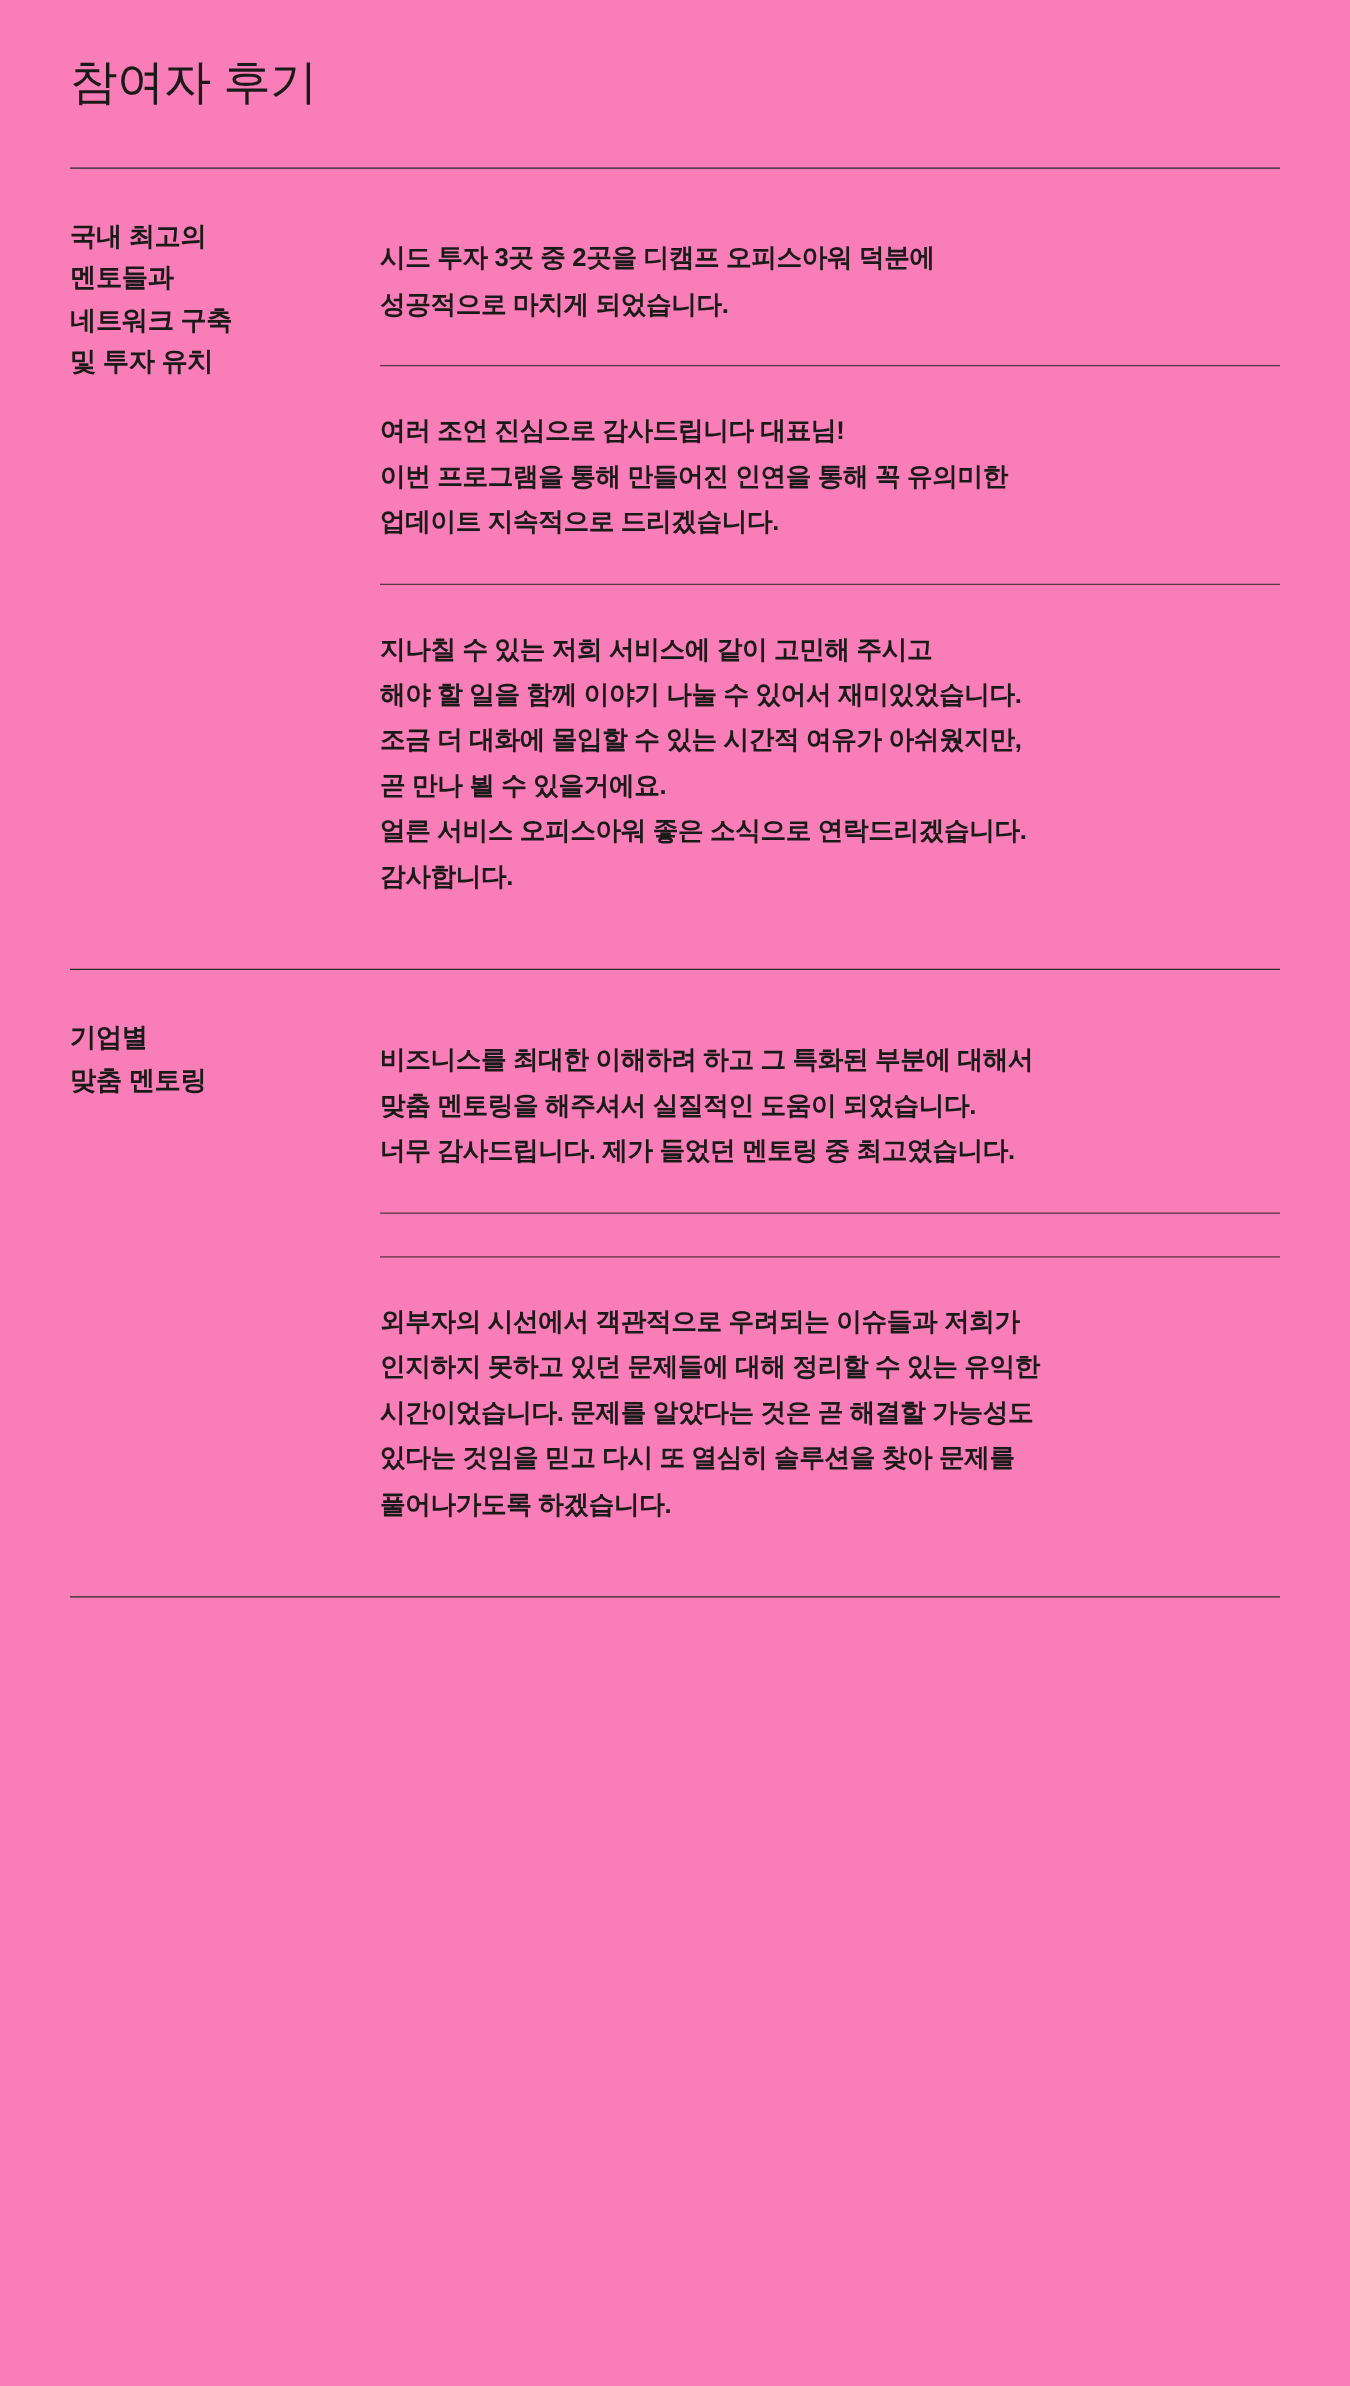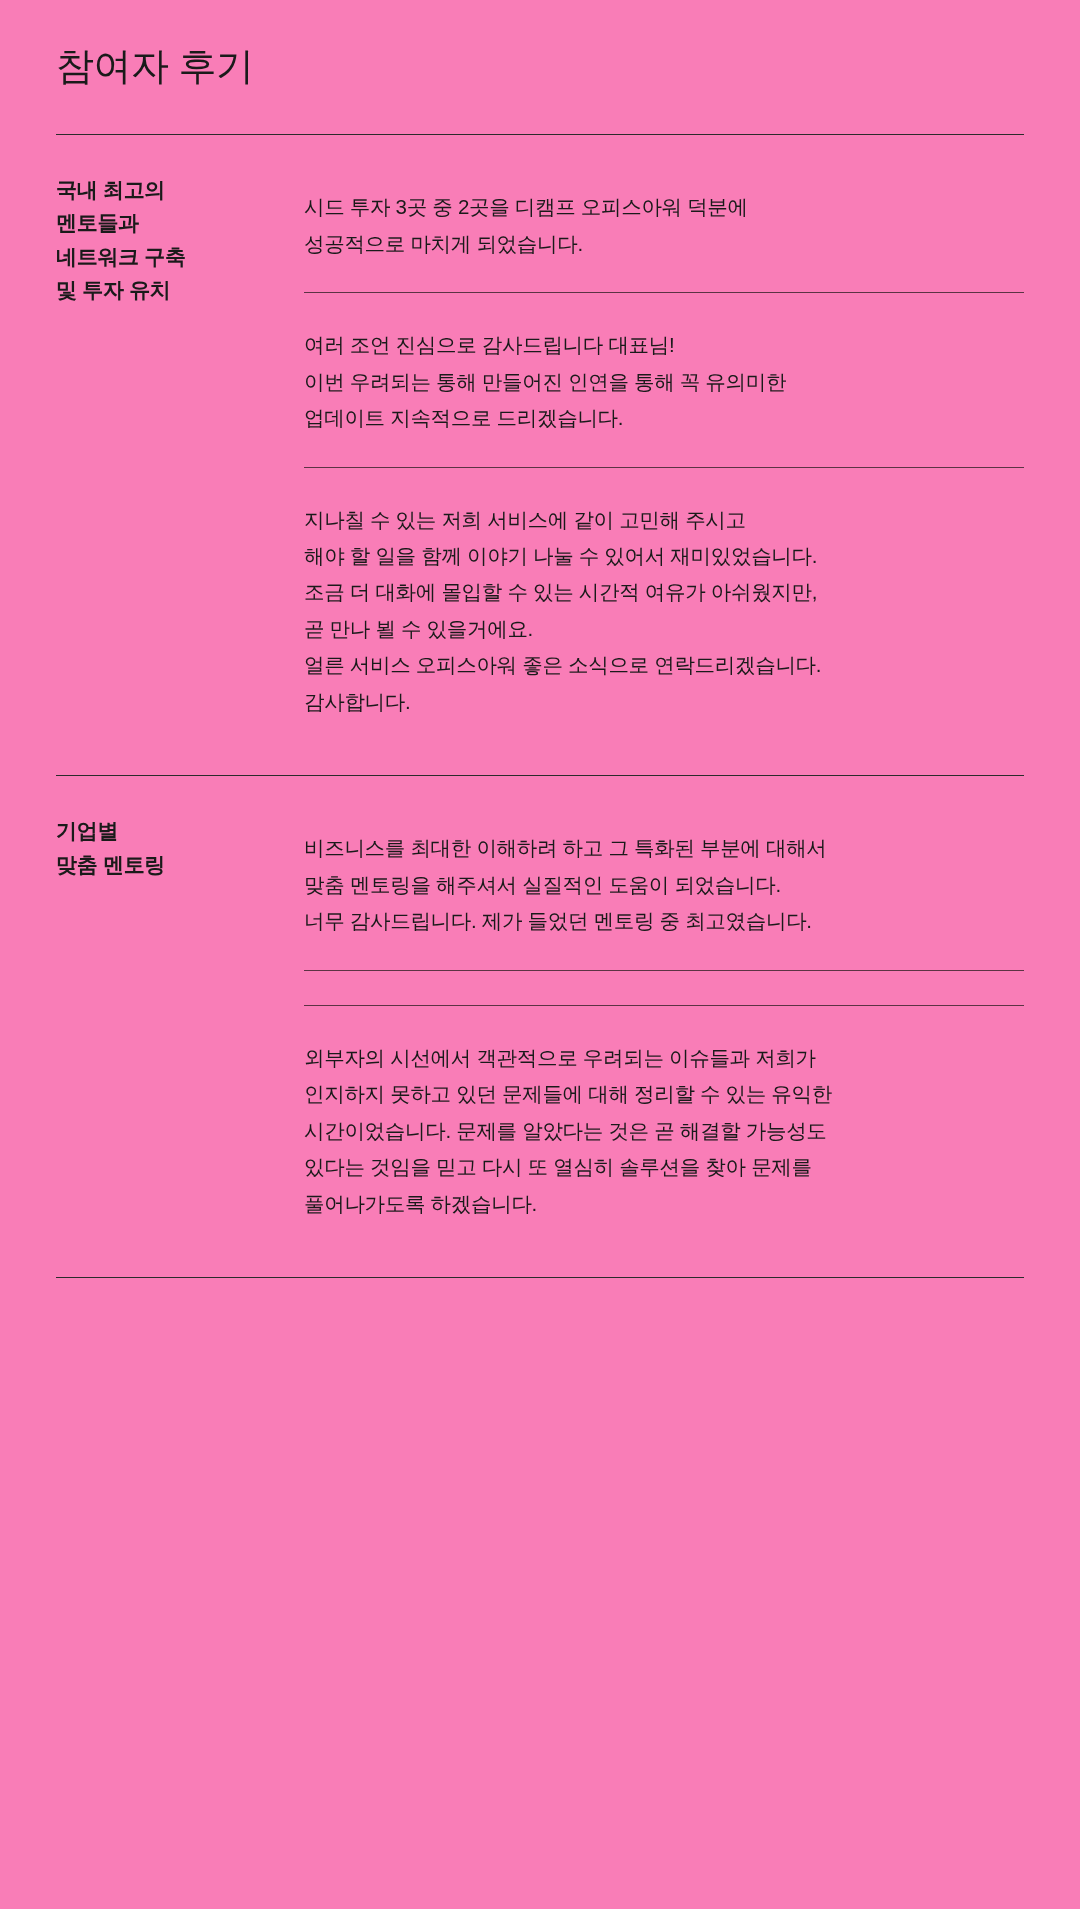--- a/index.html
+++ b/index.html
@@ -61,21 +61,21 @@
   }
   .reviews {
     flex: 1 1 auto;
     min-width: 0;
   }
   .review {
     font-size: 20.5px;
     line-height: 1.78;
     letter-spacing: -0.3px;
     white-space: pre-line;
-    font-weight: 400;
+    font-weight: 700;
   }
   .review-sep {
     margin: 30px 0 34px 0;
   }
 </style>
 </head>
 <body>
 
 <div class="page">
 
@@ -86,21 +86,21 @@
   <div class="section">
     <div class="section-label">국내 최고의
 멘토들과
 네트워크 구축
 및 투자 유치</div>
     <div class="reviews">
       <p class="review">시드 투자 3곳 중 2곳을 디캠프 오피스아워 덕분에
 성공적으로 마치게 되었습니다.</p>
       <hr class="rule-inner review-sep">
       <p class="review">여러 조언 진심으로 감사드립니다 대표님!
-이번 우려되는 통해 만들어진 인연을 통해 꼭 유의미한
+이번 프로그램을 통해 만들어진 인연을 통해 꼭 유의미한
 업데이트 지속적으로 드리겠습니다.</p>
       <hr class="rule-inner review-sep">
       <p class="review">지나칠 수 있는 저희 서비스에 같이 고민해 주시고
 해야 할 일을 함께 이야기 나눌 수 있어서 재미있었습니다.
 조금 더 대화에 몰입할 수 있는 시간적 여유가 아쉬웠지만,
 곧 만나 뵐 수 있을거에요.
 얼른 서비스 오피스아워 좋은 소식으로 연락드리겠습니다.
 감사합니다.</p>
     </div>
   </div>

